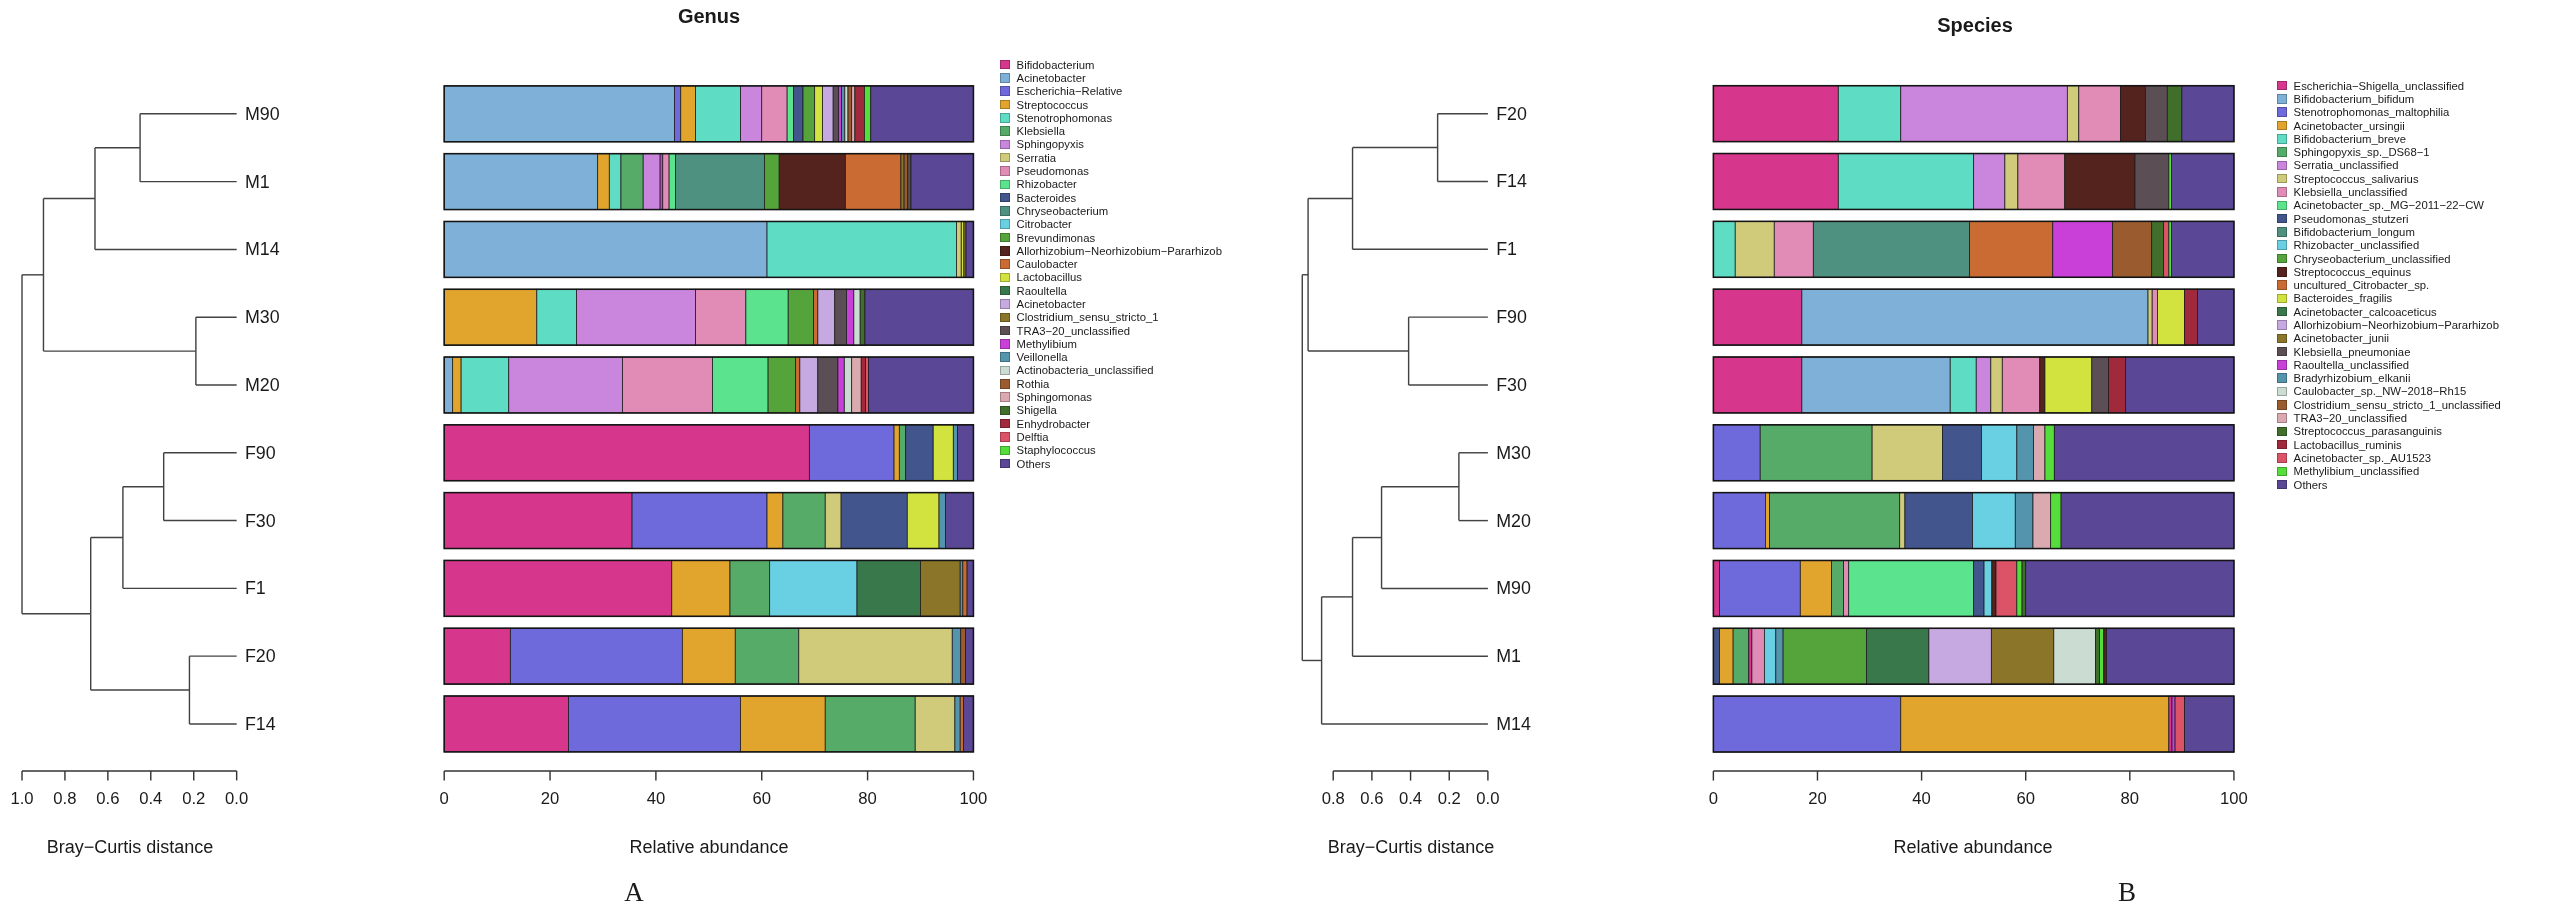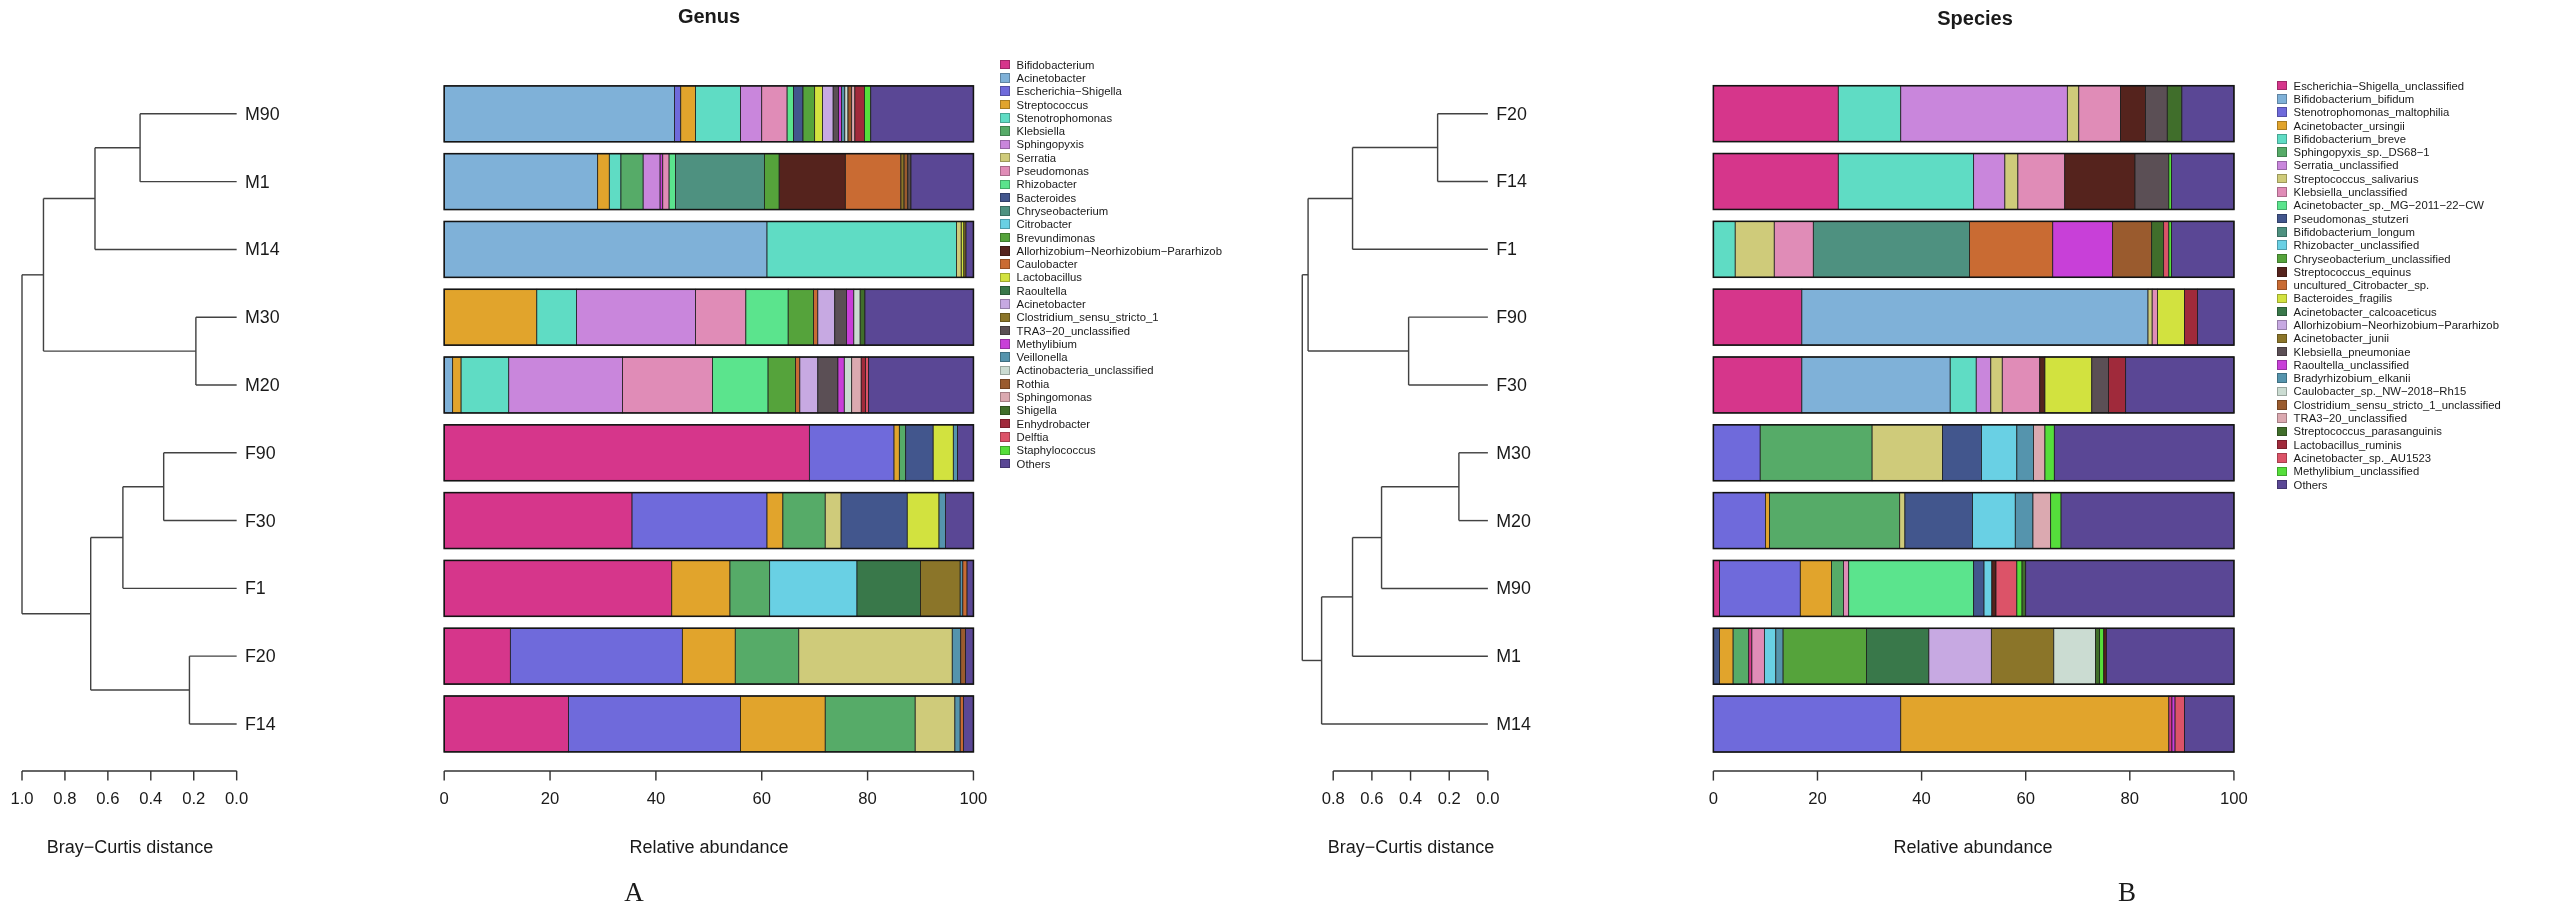--- a/index.html
+++ b/index.html
@@ -377,42 +377,42 @@
       <text x="1065" y="1352" text-anchor="middle" font-size="28" fill="#1a1a1a" font-family="&quot;Liberation Sans&quot;, sans-serif">40</text>
       <line x1="1240" y1="1296" x2="1240" y2="1312" stroke="#333333" stroke-width="2.4"></line>
       <text x="1240" y="1352" text-anchor="middle" font-size="28" fill="#1a1a1a" font-family="&quot;Liberation Sans&quot;, sans-serif">60</text>
       <line x1="1415" y1="1296" x2="1415" y2="1312" stroke="#333333" stroke-width="2.4"></line>
       <text x="1415" y="1352" text-anchor="middle" font-size="28" fill="#1a1a1a" font-family="&quot;Liberation Sans&quot;, sans-serif">80</text>
       <line x1="1590" y1="1296" x2="1590" y2="1312" stroke="#333333" stroke-width="2.4"></line>
       <text x="1590" y="1352" text-anchor="middle" font-size="28" fill="#1a1a1a" font-family="&quot;Liberation Sans&quot;, sans-serif">100</text>
     </svg>
 
   <div class="title" style="left:709px;top:4.8px">Genus</div>
-  <div class="title" style="left:1975px;top:7px">Species</div>
+  <div class="title" style="left:1975px;top:14px">Species</div>
 
   <div class="axis-title" style="left:130px">Bray−Curtis distance</div>
   <div class="axis-title" style="left:709px">Relative abundance</div>
   <div class="axis-title" style="left:1411px">Bray−Curtis distance</div>
   <div class="axis-title" style="left:1973px">Relative abundance</div>
 
   <div class="letter" style="left:634px">A</div>
   <div class="letter" style="left:2127px">B</div>
 
   <div id="legend-0" class="legend" style="left:1000px;top:58px;width:287px">
       <div class="legend-item">
         <span class="sw" style="background: rgb(214, 54, 139);"></span>
         <span class="lbl">Bifidobacterium</span>
       </div>
       <div class="legend-item">
         <span class="sw" style="background: rgb(127, 177, 216);"></span>
         <span class="lbl">Acinetobacter</span>
       </div>
       <div class="legend-item">
         <span class="sw" style="background: rgb(111, 106, 219);"></span>
-        <span class="lbl">Escherichia−Shigella</span>
+        <span class="lbl">Escherichia−Relative</span>
       </div>
       <div class="legend-item">
         <span class="sw" style="background: rgb(225, 164, 44);"></span>
         <span class="lbl">Streptococcus</span>
       </div>
       <div class="legend-item">
         <span class="sw" style="background: rgb(95, 220, 196);"></span>
         <span class="lbl">Stenotrophomonas</span>
       </div>
       <div class="legend-item">

